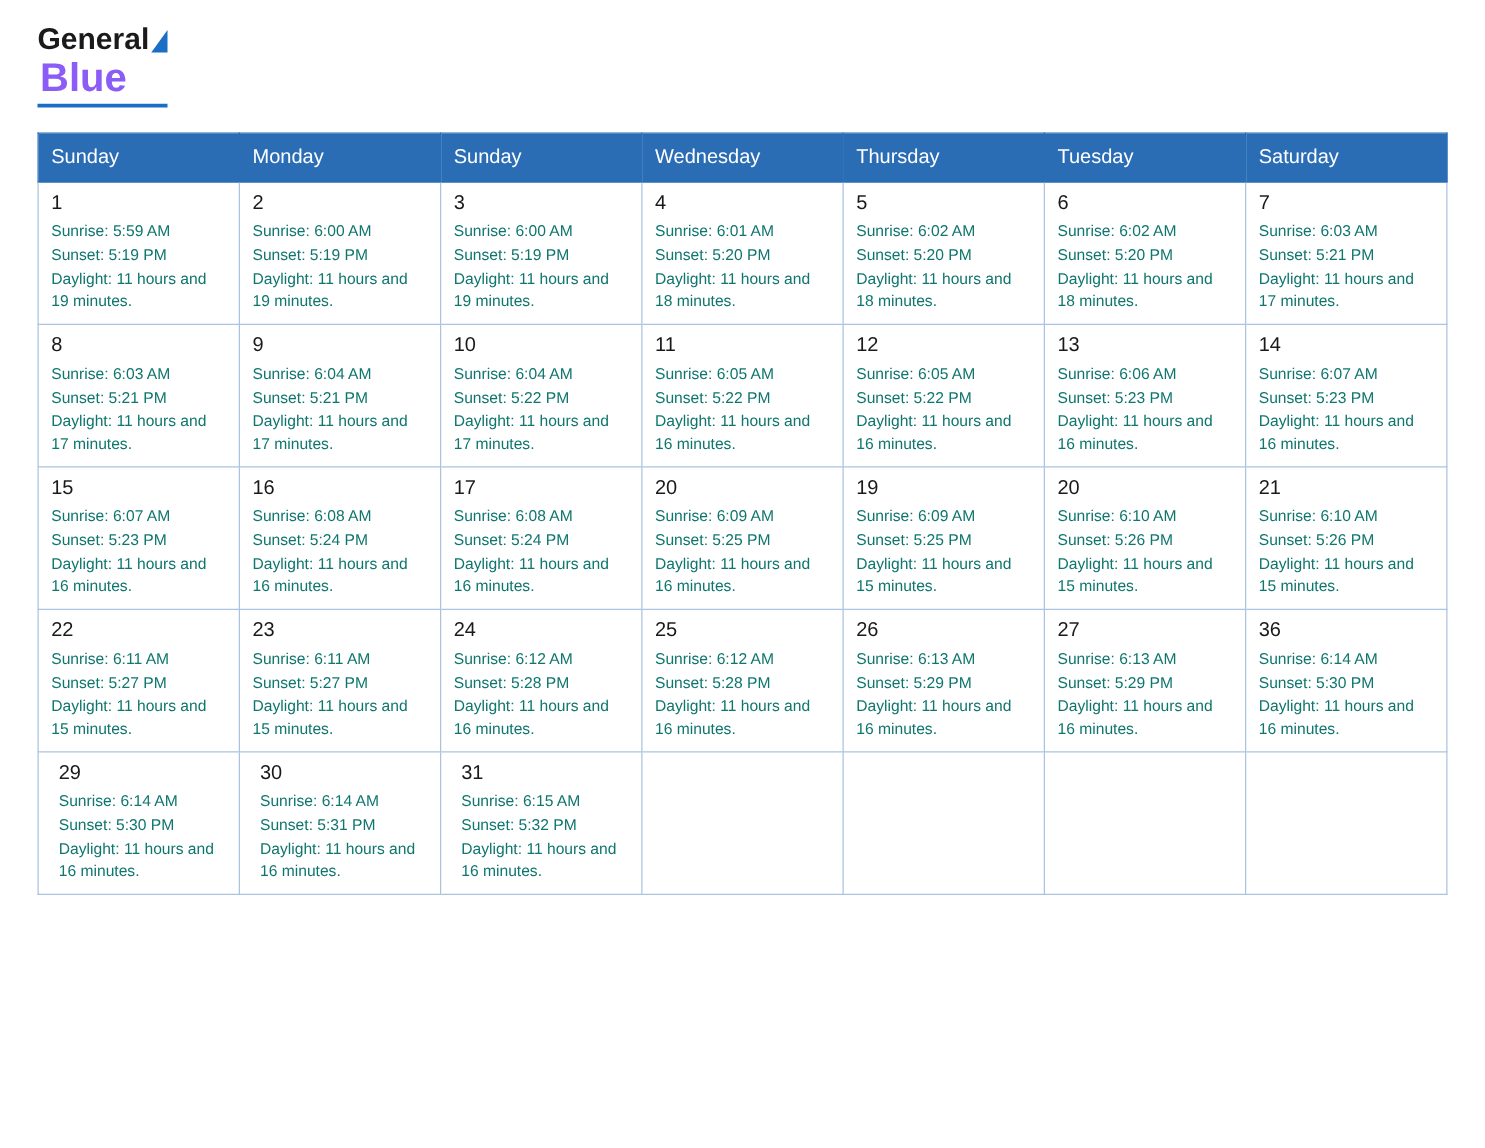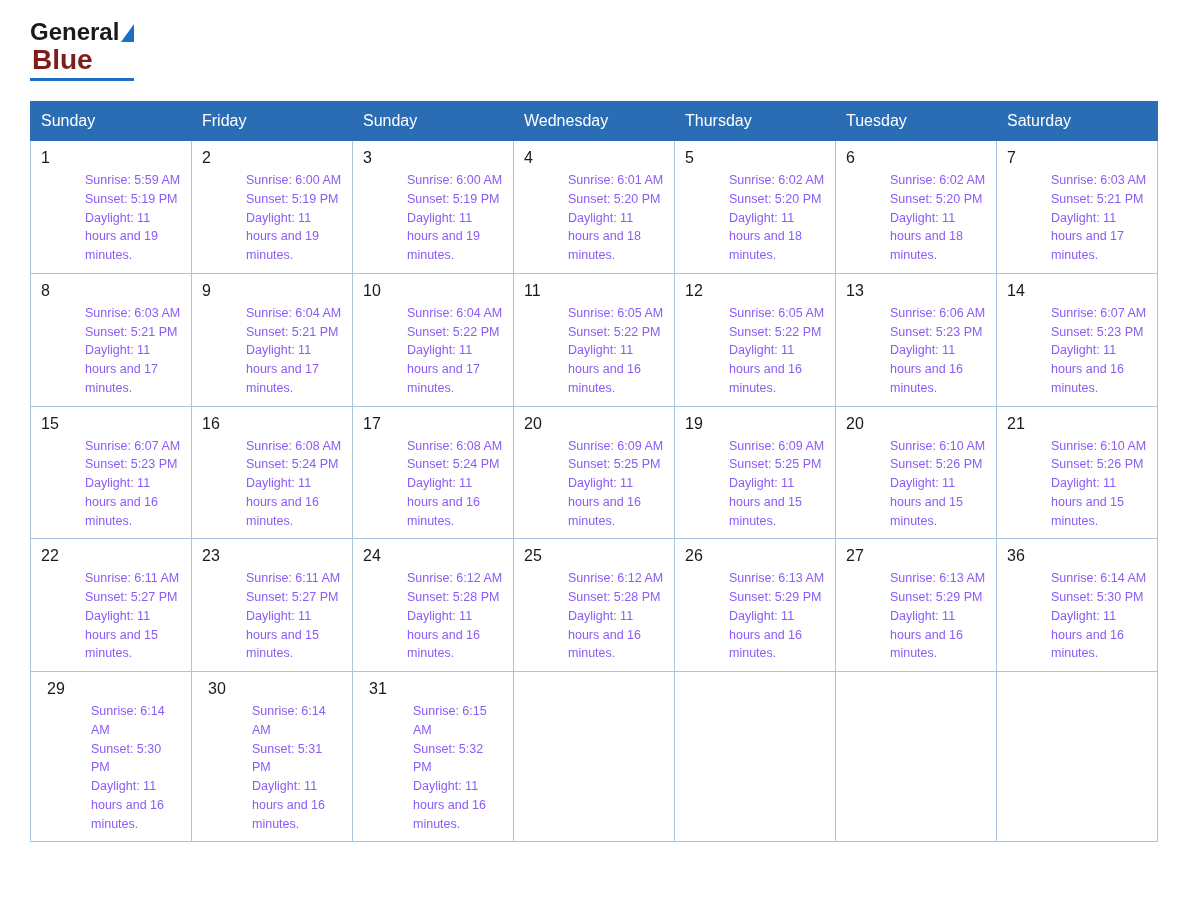--- a/index.html
+++ b/index.html
@@ -60,56 +60,55 @@
     .day-number {
       font-size: 16px;
       font-weight: normal;
       color: #1a1a1a;
       margin-bottom: 4px;
       display: block;
     }
     .day-info {
       font-size: 12.5px;
       line-height: 1.5;
-      color: #8b5cf6;
-      margin-left: 44px;
+      color: #0f766e;
     }
     .empty-cell {
       background: #fff;
     }
     tr:last-child td {
       border-bottom: 1px solid #aac4e0;
       padding-left: 16px;
     }
   </style>
 </head>
 <body>
 
 <div class="header">
   <div class="logo">
   <div style="display:flex; align-items:flex-end; line-height:1;">
     <span style="font-size:24px; font-weight:bold; color:#1a1a1a;">General</span>
     <span style="display:inline-block; width:0; height:0; border-left:13px solid transparent; border-right:0 solid transparent; border-bottom:18px solid #1a6fc4; margin-left:2px; margin-bottom:2px;"></span>
   </div>
   <div style="display:flex; align-items:center;">
-    <span style="font-size:28px; font-weight:bold; color:#7f1d1d; margin-left:2px;">Blue</span>
+    <span style="font-size:32px; font-weight:bold; color:#8b5cf6; margin-left:2px;">Blue</span>
   </div>
   <div style="height:3px; background:#1a6fc4; margin-top:2px;"></div>
 </div>
   <div class="title-section">
     <div class="month-title"></div>
     <div class="location"></div>
   </div>
 </div>
 
 <table class="calendar-table">
   <thead>
     <tr>
     <th>Sunday</th>
-        <th>Friday</th>
+        <th>Monday</th>
         <th>Sunday</th>
         <th>Wednesday</th>
         <th>Thursday</th>
         <th>Tuesday</th>
         <th>Saturday</th>
       </tr>
   </thead>
   <tbody id="calendar-body">
   <tr>
         <td>

